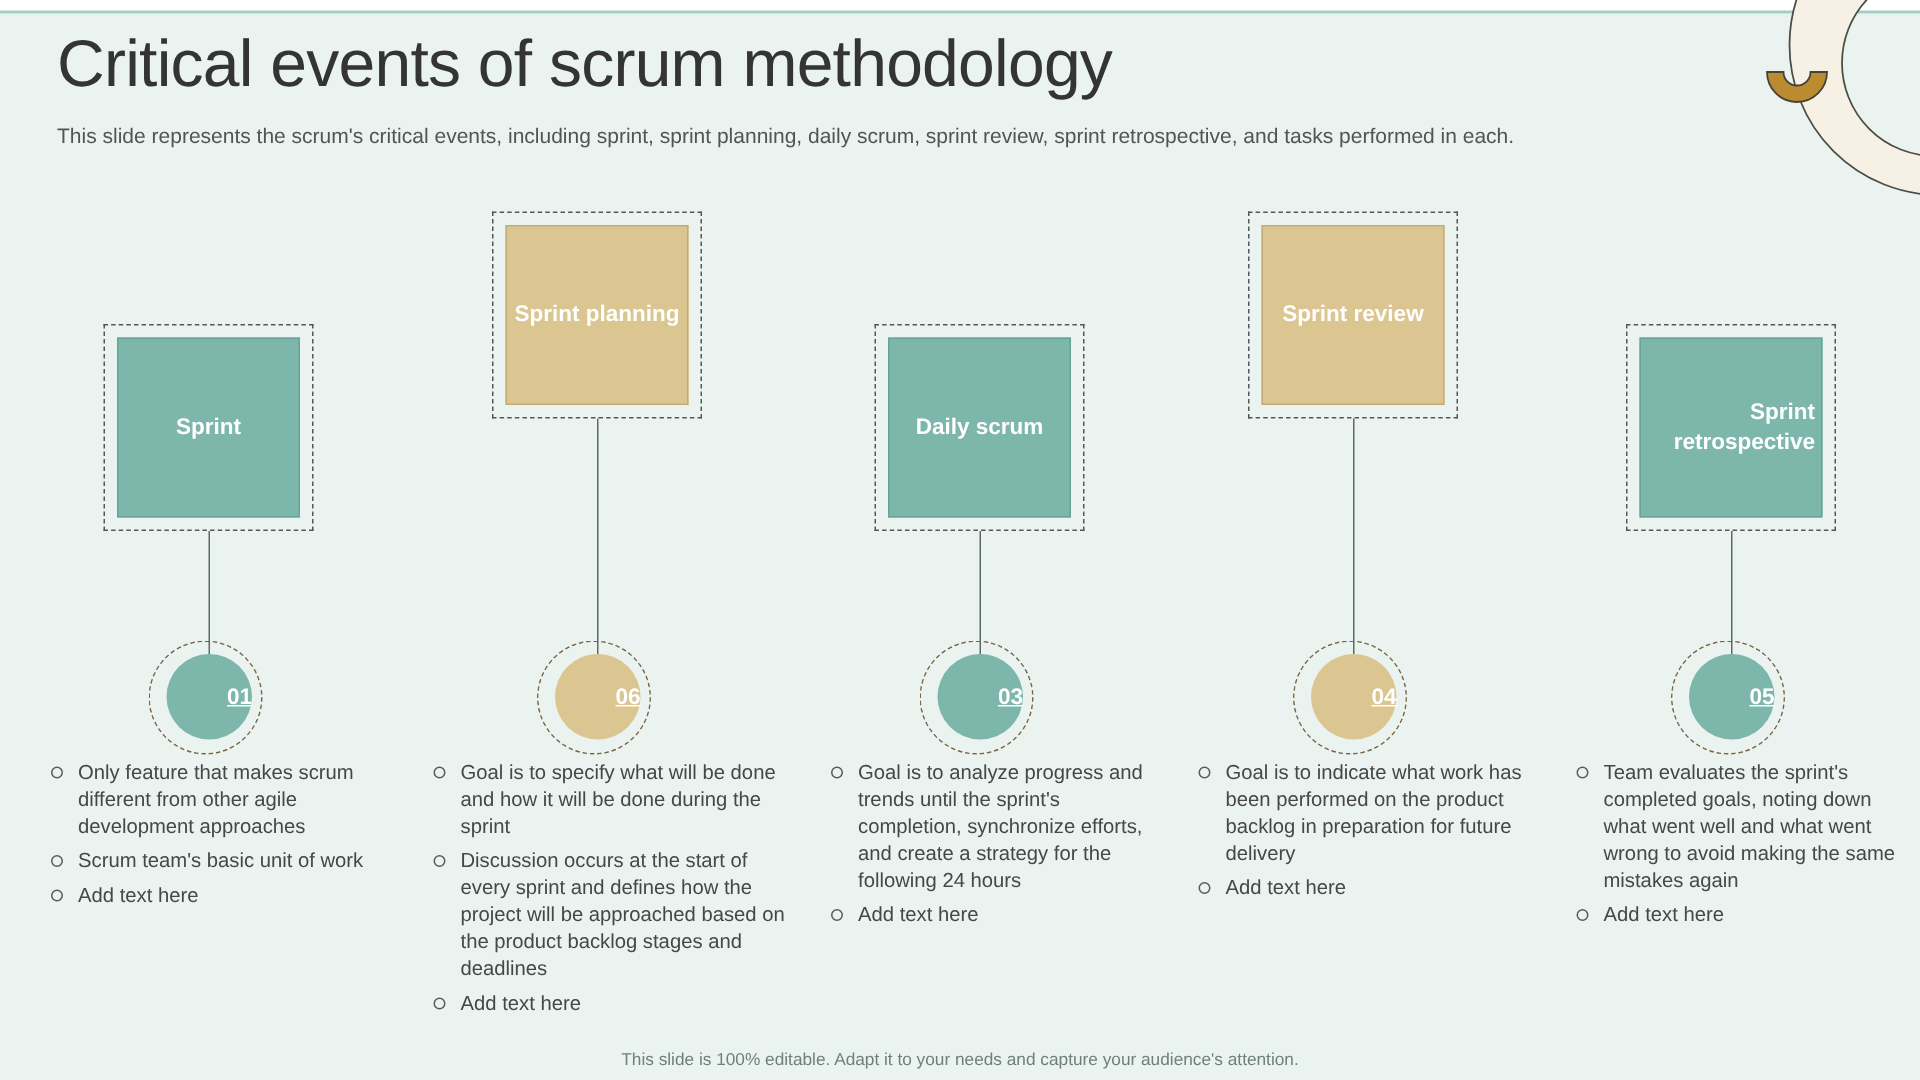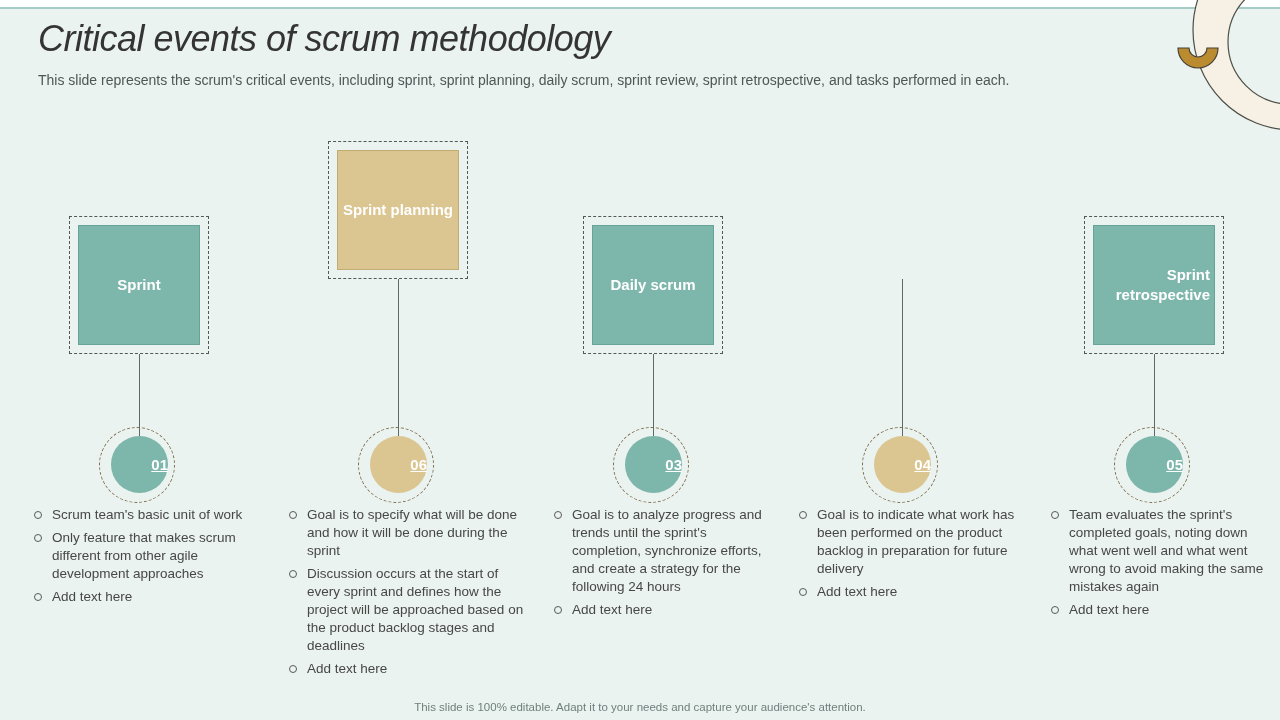--- a/index.html
+++ b/index.html
@@ -7,21 +7,21 @@
   .slide{position:relative;width:1280px;height:720px;background:var(--background,#eaf3ef);overflow:hidden;}
 
   
   .top-strip{position:absolute;top:0;left:0;right:0;height:7px;background:#ffffff;border-bottom:2px solid var(--accentline,#a5cdc6);}
 
   
   .decoration{position:absolute;top:0;right:0;width:200px;height:135px;}
 
   
   .header{position:absolute;left:38px;top:18px;width:1000px;}
-  .title{font-size:36px;font-weight:300;letter-spacing:-0.5px;color:#343434;line-height:1.15;font-style:italic;}
+  .title{font-size:44px;font-weight:300;letter-spacing:-0.5px;color:#343434;line-height:1.15;}
   .subtitle{margin-top:13px;font-size:14px;color:#4f5655;}
 
   
   .event-col{position:absolute;inset:0;}
   .c1{--cx:139px;} .c2{--cx:398px;} .c3{--cx:653px;} .c4{--cx:902px;} .c5{--cx:1154px;}
 
   .dashed-box{position:absolute;width:140px;height:138px;left:calc(var(--cx) - 70px);border:1px dashed #54565a;box-sizing:border-box;}
   .teal-col .dashed-box{top:216px;}
   .tan-col  .dashed-box{top:141px;}
 
@@ -76,25 +76,25 @@
       </div>
     </div>
     <div class="connector"></div>
     <div class="ring"></div>
     <div class="num-circle">
       <span>01</span>
     </div>
     <ul class="bullets">
       <li class="bullet-item">
         <span class="bullet-dot"></span>
-        <span>Scrum team's basic unit of work</span>
+        <span>Only feature that makes scrum different from other agile development approaches</span>
       </li>
       <li class="bullet-item">
         <span class="bullet-dot"></span>
-        <span>Only feature that makes scrum different from other agile development approaches</span>
+        <span>Scrum team's basic unit of work</span>
       </li>
       <li class="bullet-item">
         <span class="bullet-dot"></span>
         <span>Add text here</span>
       </li>
     </ul>
   </div>
 
   <div class="event-col c2 tan-col">
     <div class="dashed-box">
@@ -140,20 +140,25 @@
         <span>Goal is to analyze progress and trends until the sprint's completion, synchronize efforts, and create a strategy for the following 24 hours</span>
       </li>
       <li class="bullet-item">
         <span class="bullet-dot"></span>
         <span>Add text here</span>
       </li>
     </ul>
   </div>
 
   <div class="event-col c4 tan-col">
+    <div class="dashed-box">
+      <div class="box-square">
+        <span>Sprint review</span>
+      </div>
+    </div>
     <div class="connector"></div>
     <div class="ring"></div>
     <div class="num-circle">
       <span>04</span>
     </div>
     <ul class="bullets">
       <li class="bullet-item">
         <span class="bullet-dot"></span>
         <span>Goal is to indicate what work has been performed on the product backlog in preparation for future delivery</span>
       </li>

